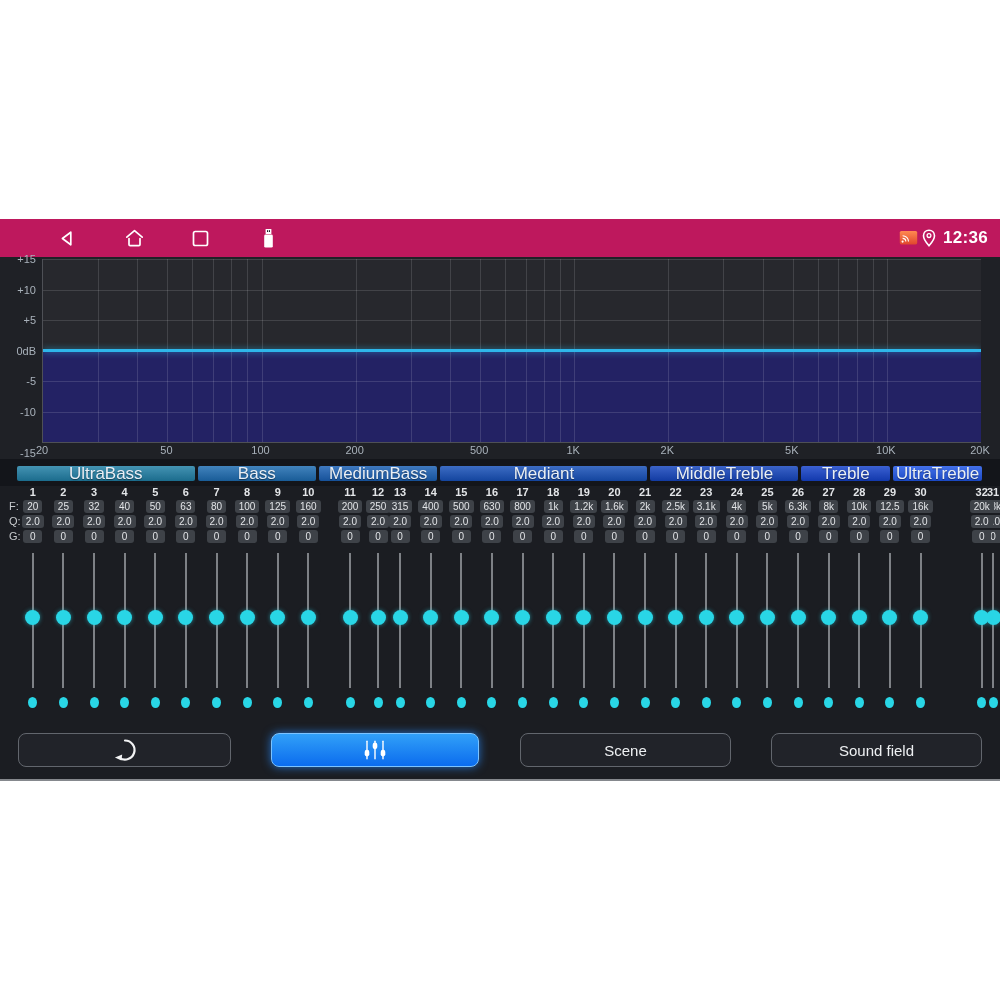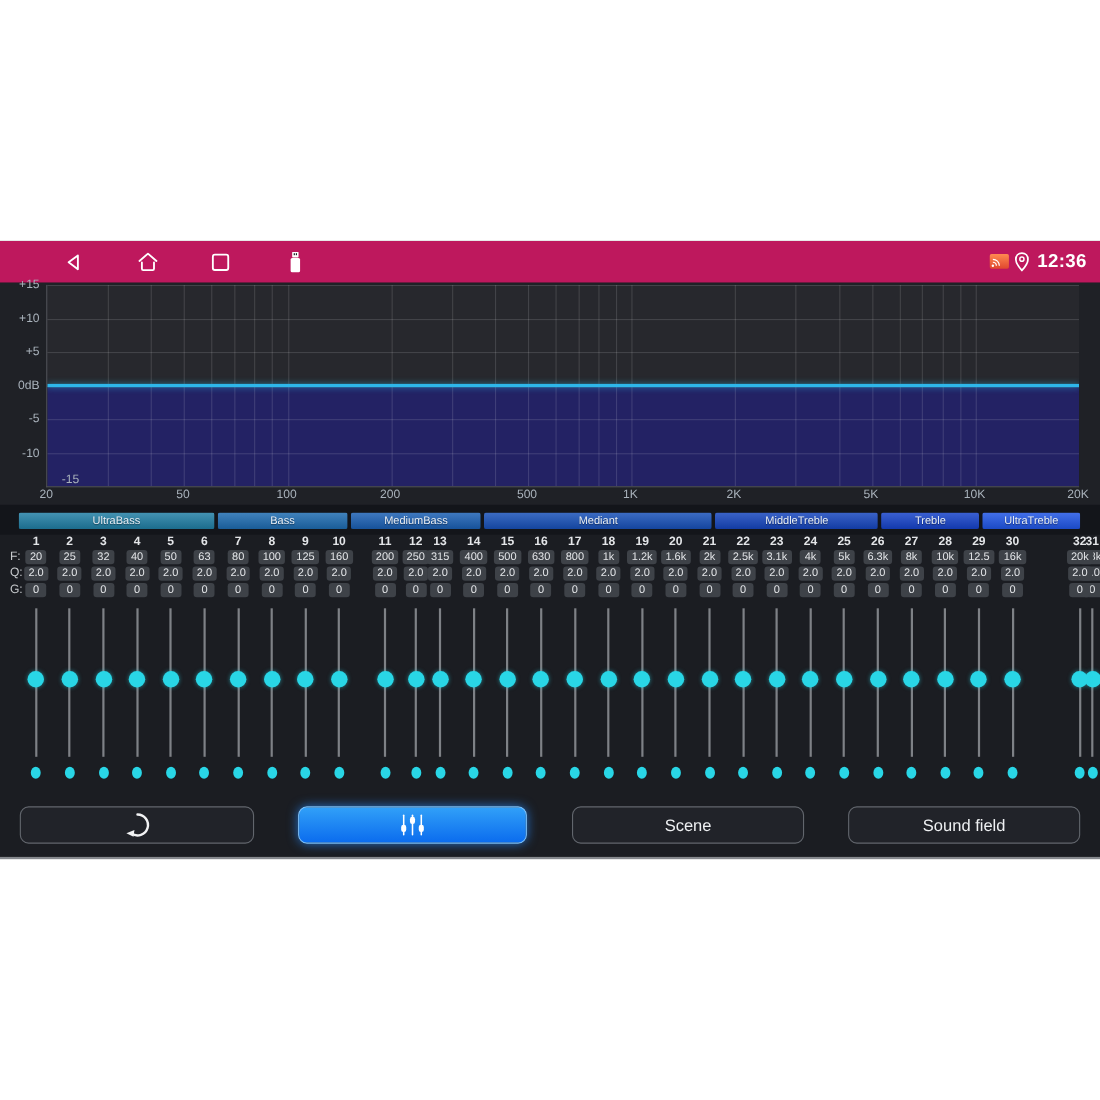--- a/index.html
+++ b/index.html
@@ -20,21 +20,21 @@
   .hline{position:absolute;left:0;right:0;height:1px;background:rgba(255,255,255,0.13);}
   .vline{position:absolute;top:0;bottom:0;width:1px;background:rgba(255,255,255,0.13);}
   #fill{position:absolute;left:0;right:0;top:93px;height:90px;}
   #zero{position:absolute;left:0;right:0;top:90px;height:3px;box-shadow:0 0 6px rgba(46,182,234,.65);}
   .ylab{position:absolute;left:0;width:36px;text-align:right;font-size:11px;color:#a9b2bb;line-height:13px;}
   .xlab{position:absolute;top:187px;width:40px;text-align:center;font-size:11px;color:#a9b2bb;}
 
   
   .band-strip{position:absolute;top:240px;left:0;width:1000px;height:27px;background:#13151a;}
   #bands{position:absolute;left:17px;top:7px;width:965px;height:15px;display:flex;gap:3px;}
-  .band{display:flex;align-items:center;justify-content:center;font-size:10px;color:#e9eff6;
+  .band{display:flex;align-items:center;justify-content:center;font-size:17px;color:#e9eff6;
         border-radius:2px;text-shadow:0 1px 1px rgba(0,0,0,.45);
         background-image:linear-gradient(180deg,rgba(255,255,255,.16),rgba(0,0,0,.14));}
 
   
   #eq{position:absolute;top:267px;left:0;width:1000px;height:225px;}
   .rowlab{position:absolute;left:9px;font-size:11px;color:#c7cacd;height:13px;line-height:13px;}
   .col{position:absolute;top:0;width:30px;height:225px;}
   .num{position:absolute;top:0;left:0;right:0;text-align:center;font-size:11px;font-weight:bold;color:#e3e5e8;}
   .cell{position:absolute;left:0;right:0;height:13px;display:flex;justify-content:center;}
   .cell span{background:#3e4248;border-radius:3px;font-size:10px;line-height:13px;color:#e2e4e7;
@@ -145,21 +145,21 @@
         <div class="vline" style="left: 843.9px;"></div>
         <div id="zero" style="background: rgb(46, 182, 234);"></div>
       </div>
     <div id="ylabels">
         <div class="ylab" style="top: -4px;">+15</div>
         <div class="ylab" style="top: 26.5px; text-align: right;">+10</div>
         <div class="ylab" style="top: 57px;">+5</div>
         <div class="ylab" style="top: 87.5px;">0dB</div>
         <div class="ylab" style="top: 118px;">-5</div>
         <div class="ylab" style="top: 148.5px;">-10</div>
-        <div class="ylab" style="top: 173px; padding-left: 36px;">-15</div>
+        <div class="ylab" style="top: 190px;">-15</div>
       </div>
     <div id="xlabels">
         <div class="xlab" style="left: 22px;">20</div>
         <div class="xlab" style="left: 146.4px;">50</div>
         <div class="xlab" style="left: 240.5px;">100</div>
         <div class="xlab" style="left: 334.7px;">200</div>
         <div class="xlab" style="left: 459.1px;">500</div>
         <div class="xlab" style="left: 553.2px;">1K</div>
         <div class="xlab" style="left: 647.3px;">2K</div>
         <div class="xlab" style="left: 771.8px;">5K</div>

